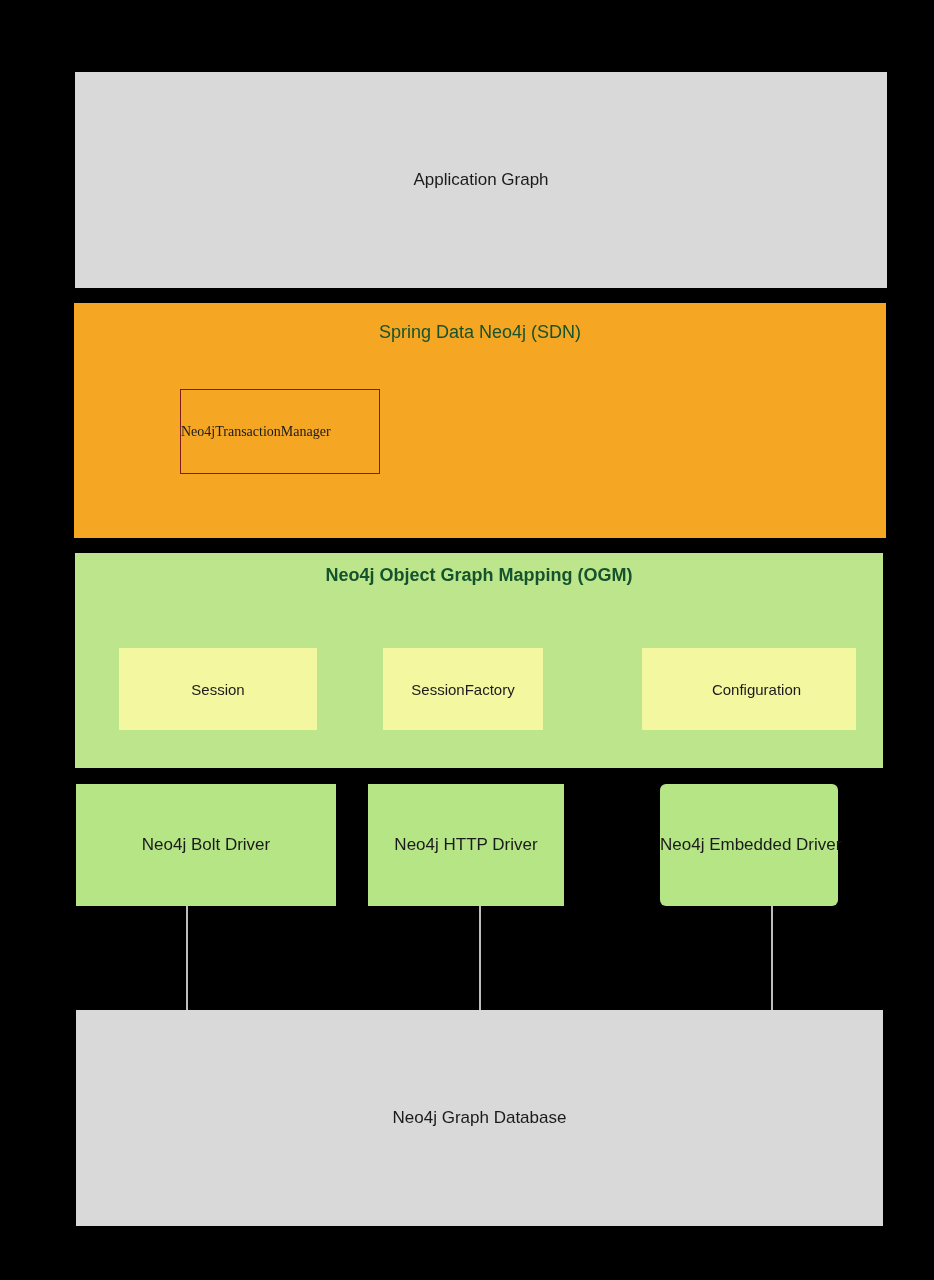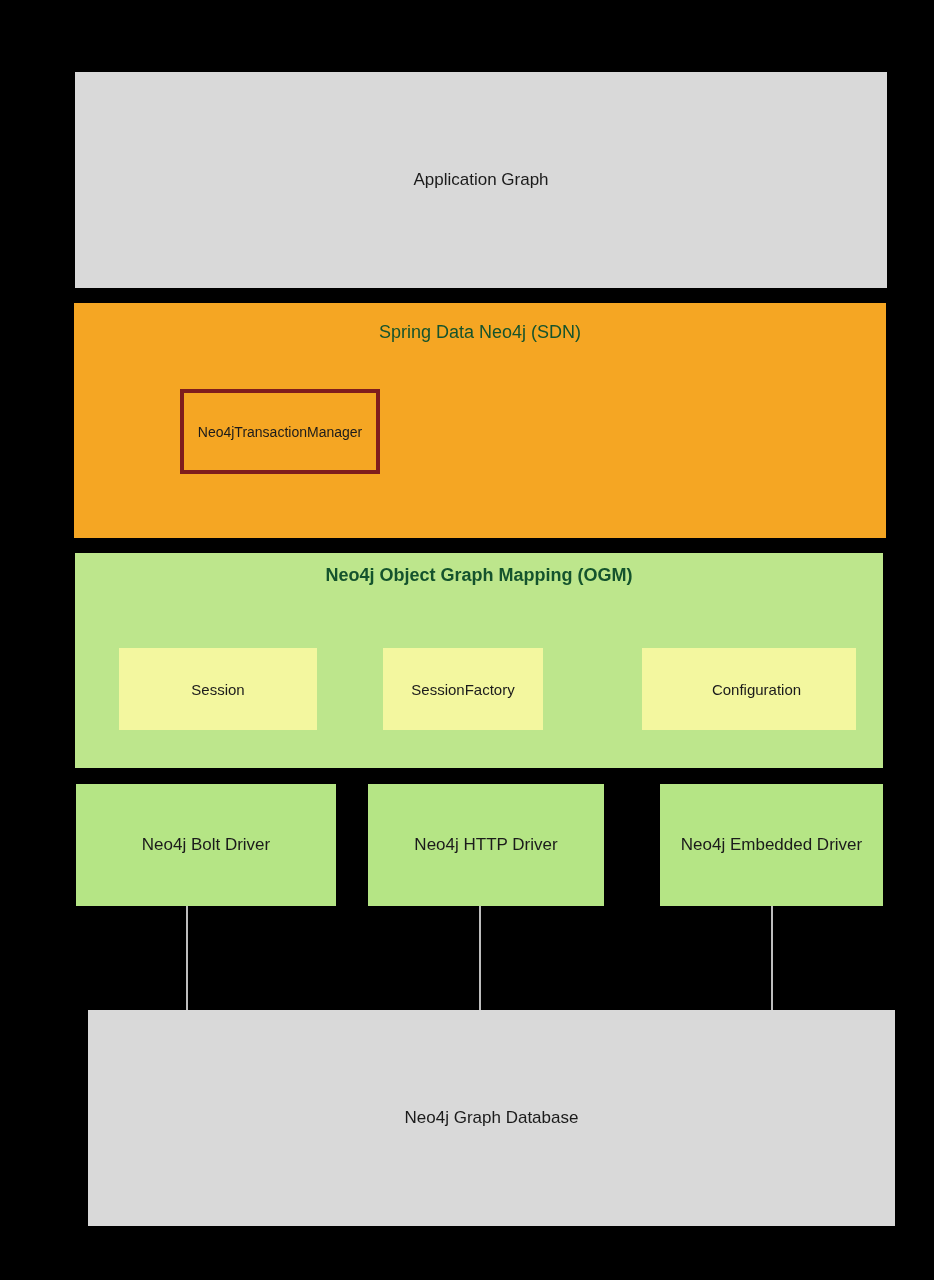--- a/index.html
+++ b/index.html
@@ -57,43 +57,42 @@
     background: #bde68c;
   }
 
   
   .driver {
     background: #b5e585;
     height: 122px;
     top: 784px;
   }
   .driver-bolt     { left: 76px;  width: 260px; }
-  .driver-http     { left: 368px; width: 236px; }
-  .driver-embedded { left: 660px; width: 223px; }
+  .driver-http     { left: 368px; width: 196px; }
+  .driver-embedded { left: 660px; width: 178px; border-radius: 6px; }
 
   
   .connector {
     position: absolute;
     width: 2px;
     background: #bdbdbd;
     top: 906px;
     height: 104px;
   }
   .connector-1 { left: 186px; }
   .connector-2 { left: 479px; }
   .connector-3 { left: 771px; }
 
   
   .db {
     left: 76px;
     top: 1010px;
     width: 807px;
     height: 216px;
     background: #d9d9d9;
-    margin-left: 12px;
   }
 
   
   .center-label {
     position: absolute;
     left: 0;
     right: 0;
     top: 50%;
     transform: translateY(-50%);
     text-align: center;
@@ -117,28 +116,28 @@
   }
   .sdn .section-title { top: 19px; }
   .ogm .section-title { top: 12px; font-weight: 700; }
 
   
   .sdn-sub {
     position: absolute;
     top: 86px;
     height: 85px;
     background: #f5a623;
-    border: 4px solid #7f1d1d;
+    border: 1px solid #7f1d1d;
     box-sizing: border-box;
     display: flex;
     align-items: center;
-    justify-content: center;
     color: #1b1b1b;
     font-size: 14px;
     white-space: nowrap;
+    font-family: Liberation Serif, serif;
   }
   .sdn-sub-txmgr { left: 106px; width: 200px; }
   .sdn-sub-repo  { left: 506px; width: 201px; }
 
   
   .ogm-sub {
     position: absolute;
     top: 95px;
     height: 82px;
     background: #f3f79f;

